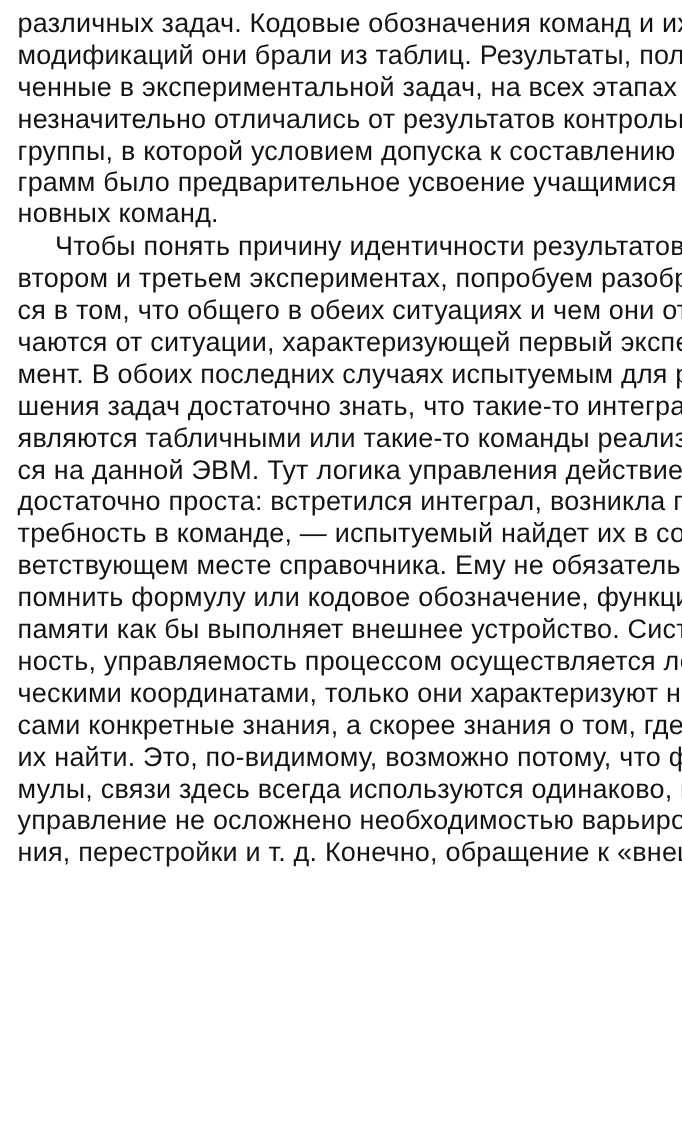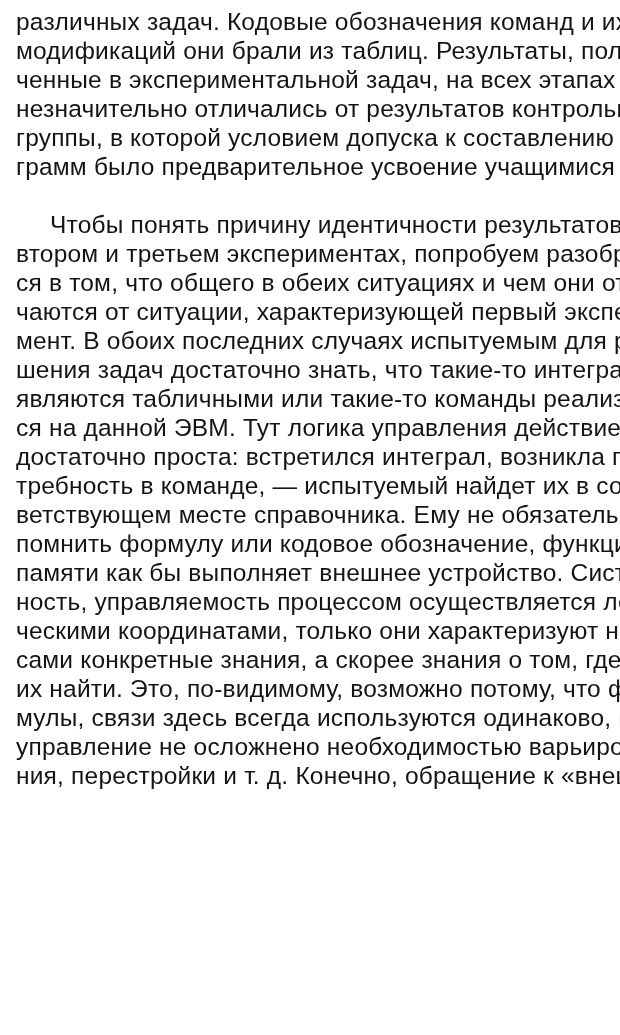--- a/index.html
+++ b/index.html
@@ -24,20 +24,21 @@
 <body>
 
 <div class="page">
   <div class="line" style="top:8px">различных задач. Кодовые обозначения команд и их</div>
   <div class="line" style="top:37px">модификаций они брали из таблиц. Результаты, полу-</div>
   <div class="line" style="top:66px">ченные в экспериментальной задач, на всех этапах</div>
   <div class="line" style="top:95px">незначительно отличались от результатов контрольной</div>
   <div class="line" style="top:124px">группы, в которой условием допуска к составлению про-</div>
 
   <div class="line" style="top:153px">грамм было предварительное усвоение учащимися ос-</div>
+  <div class="line last" style="top:181px">новных команд.</div>
 
   <div class="line indent" style="top:211px">Чтобы понять причину идентичности результатов во</div>
   <div class="line" style="top:240px">втором и третьем экспериментах, попробуем разобрать-</div>
   <div class="line" style="top:269px">ся в том, что общего в обеих ситуациях и чем они отли-</div>
   <div class="line" style="top:298px">чаются от ситуации, характеризующей первый экспери-</div>
   <div class="line" style="top:327px">мент. В обоих последних случаях испытуемым для ре-</div>
   <div class="line" style="top:356px">шения задач достаточно знать, что такие-то интегралы</div>
   <div class="line" style="top:385px">являются табличными или такие-то команды реализуют-</div>
   <div class="line" style="top:414px">ся на данной ЭВМ. Тут логика управления действием</div>
   <div class="line" style="top:443px">достаточно проста: встретился интеграл, возникла по-</div>

